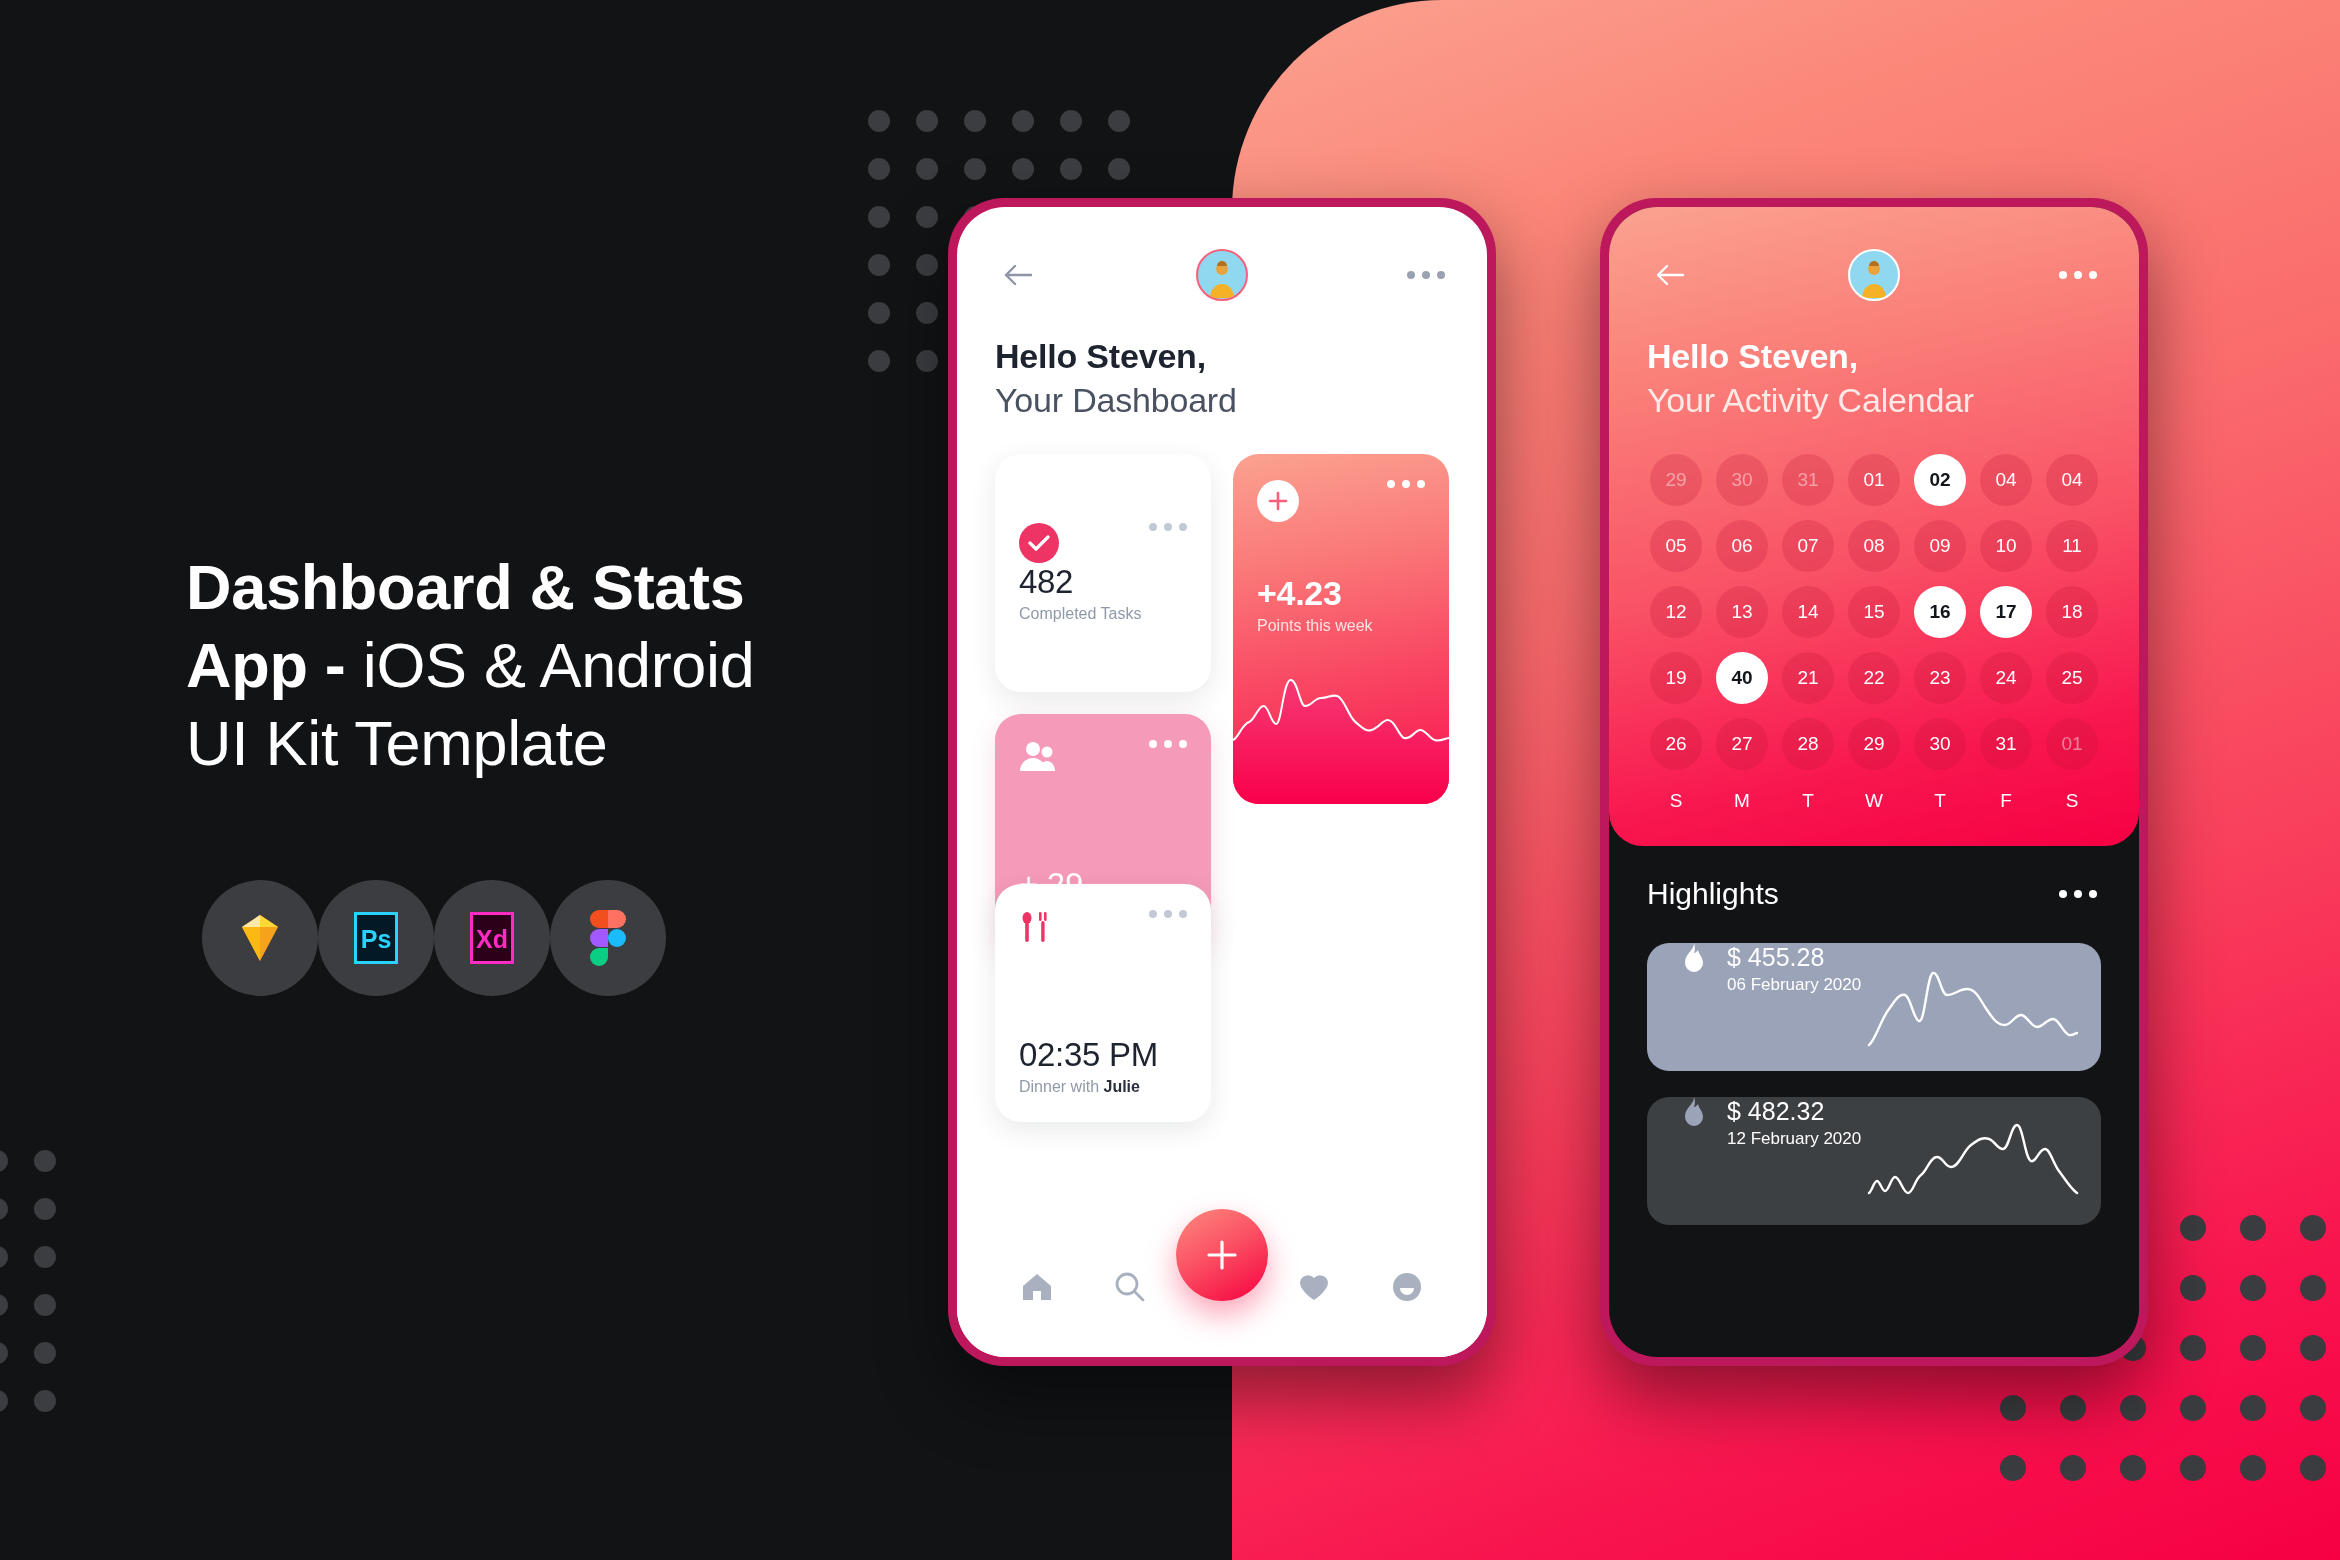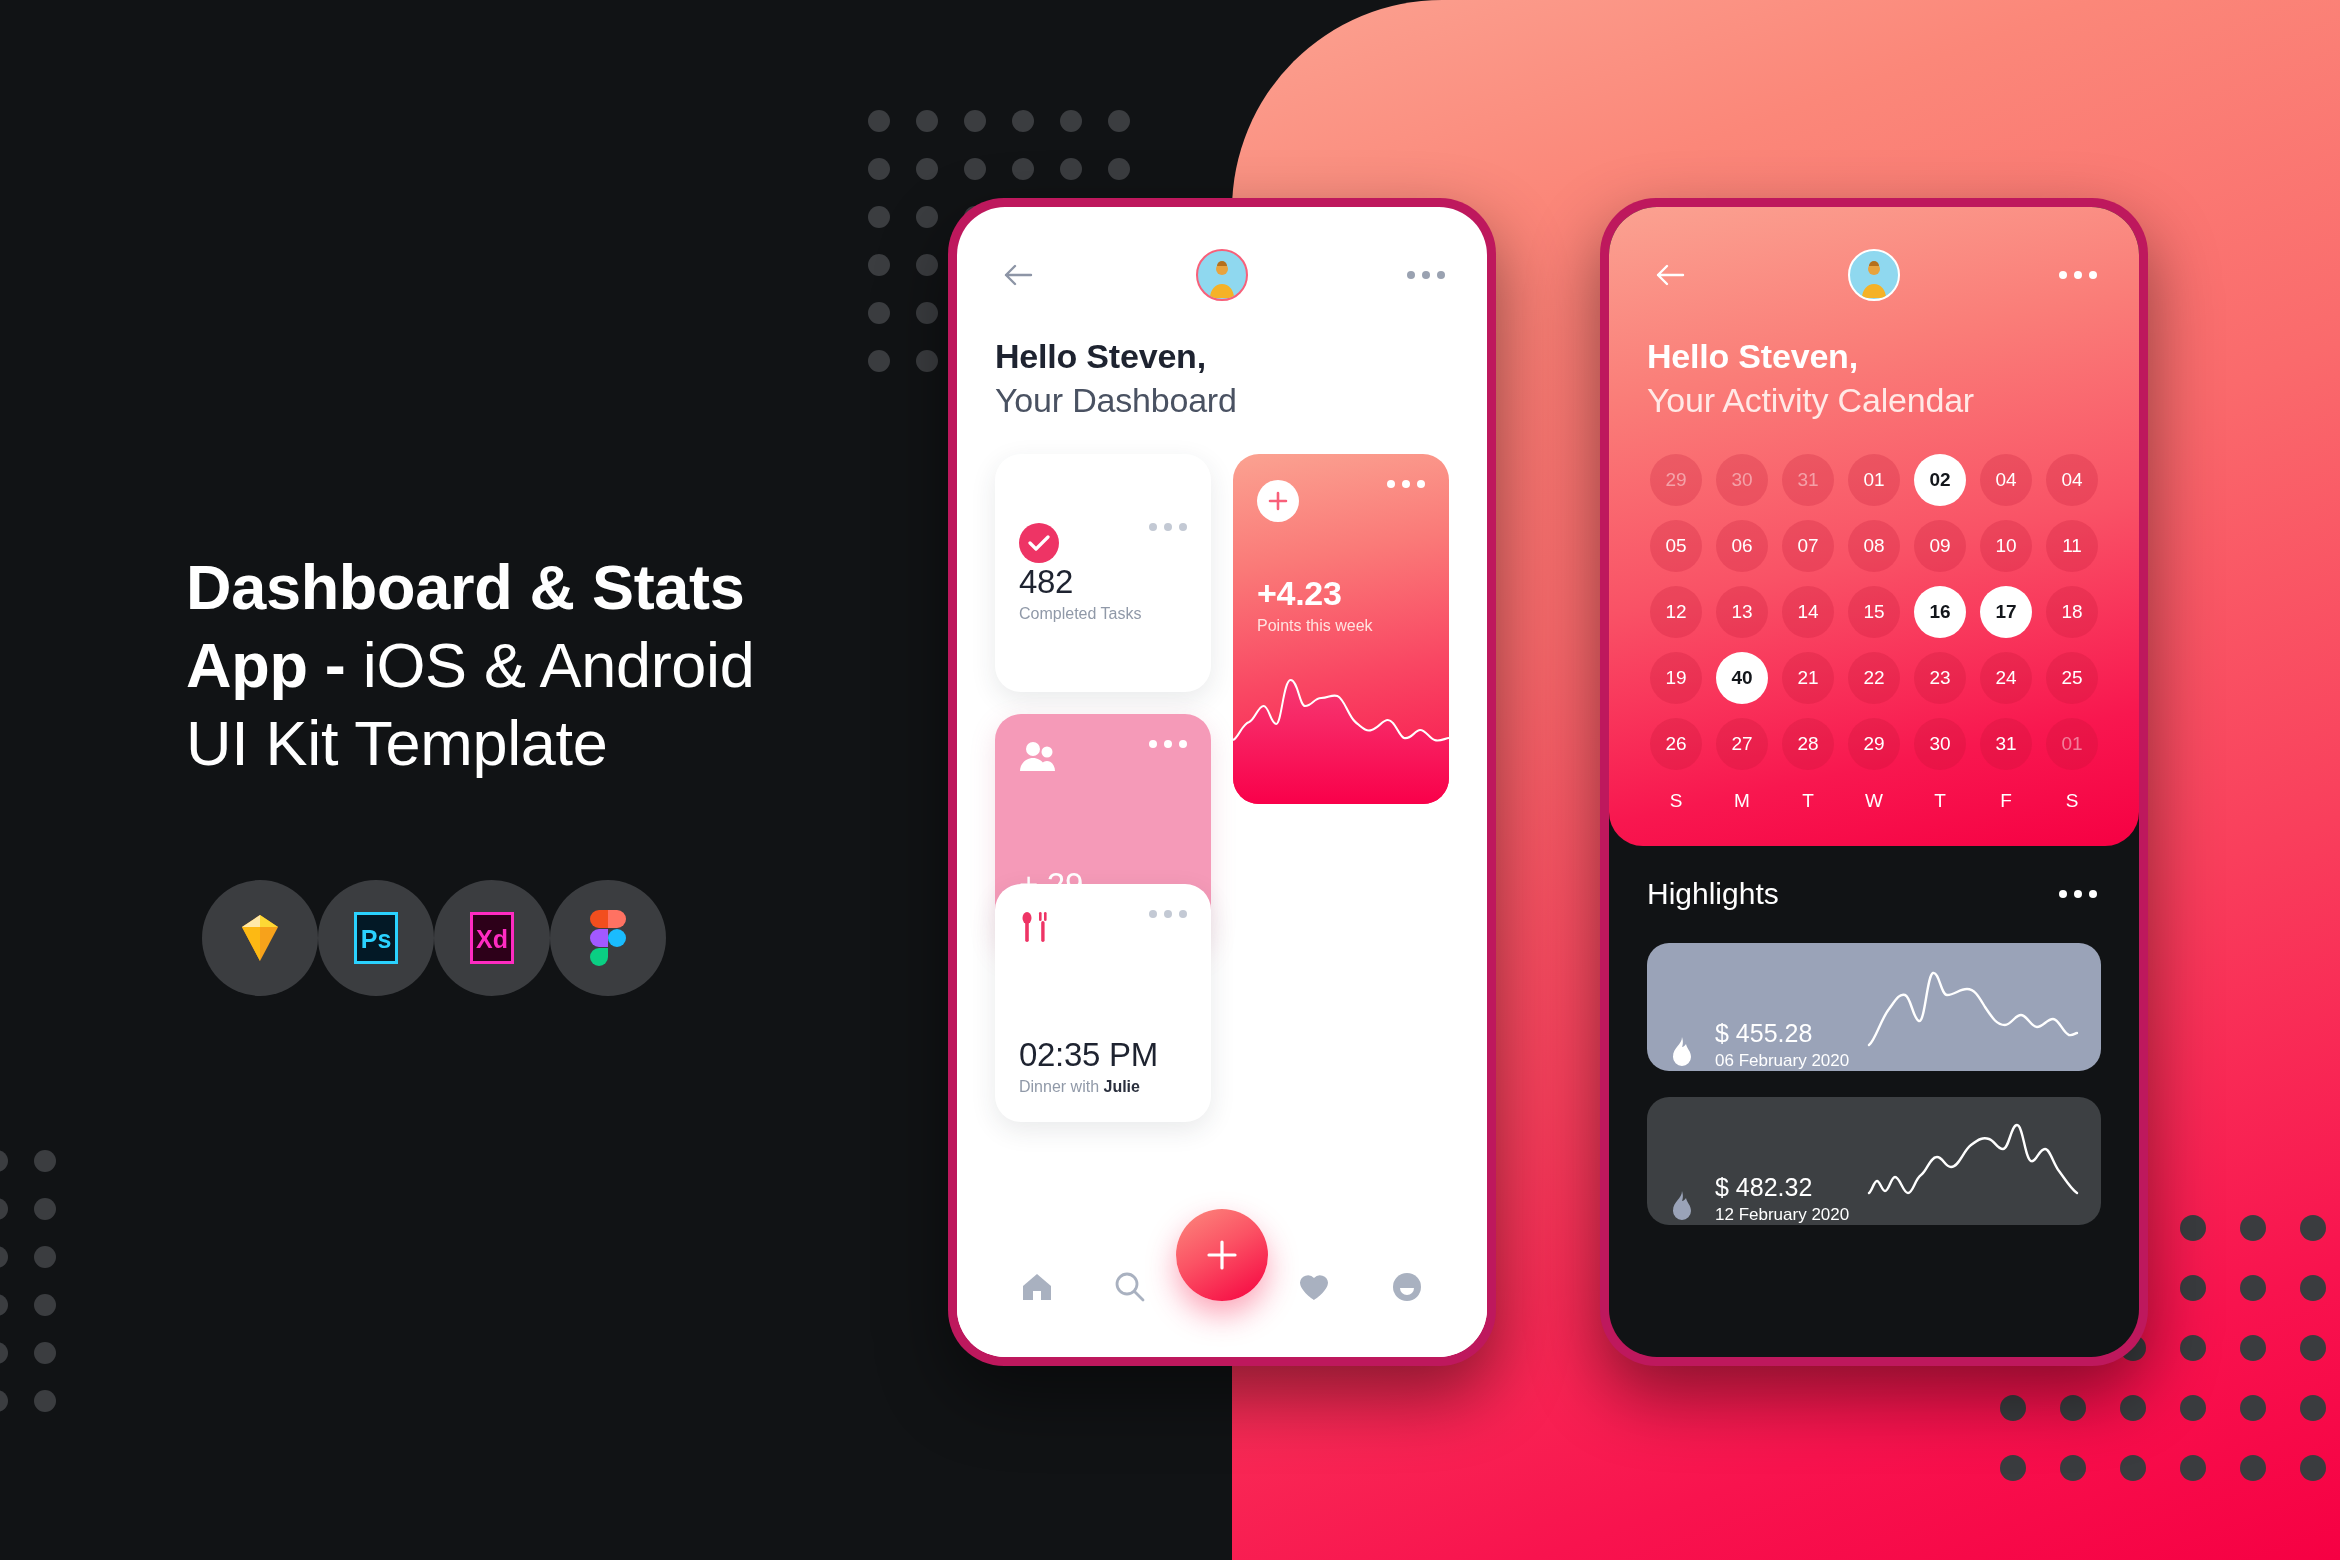--- a/index.html
+++ b/index.html
@@ -191,22 +191,22 @@
 
   .hl-head {
     display:flex; align-items:center; justify-content:space-between;
     padding:25px 38px 0 38px;
   }
   .hl-head h2 { color:#fff; font-size:30px; font-weight:400; }
 
   .hl-card {
     margin:26px 38px 0 38px;
     height:128px; border-radius:22px;
-    display:flex; align-items:flex-end;
-    padding:0 14px;
+    display:flex; align-items:flex-start;
+    padding:0 26px;
     position:relative; overflow:hidden;
   }
   .hl-1 { background:#9aa3b8; }
   .hl-2 { background:#3d4043; }
   .hl-icon { width:42px; display:flex; align-items:center; justify-content:center; }
   .hl-txt { margin-left:12px; }
   .hl-amt { font-size:25px; color:#fff; }
   .hl-date { font-size:17px; color:#fff; margin-top:3px; }
   .hl-spark { position:absolute; right:22px; top:22px; width:212px; height:86px; }
   .hl-spark svg { display:block; width:100%; height:100%; }

